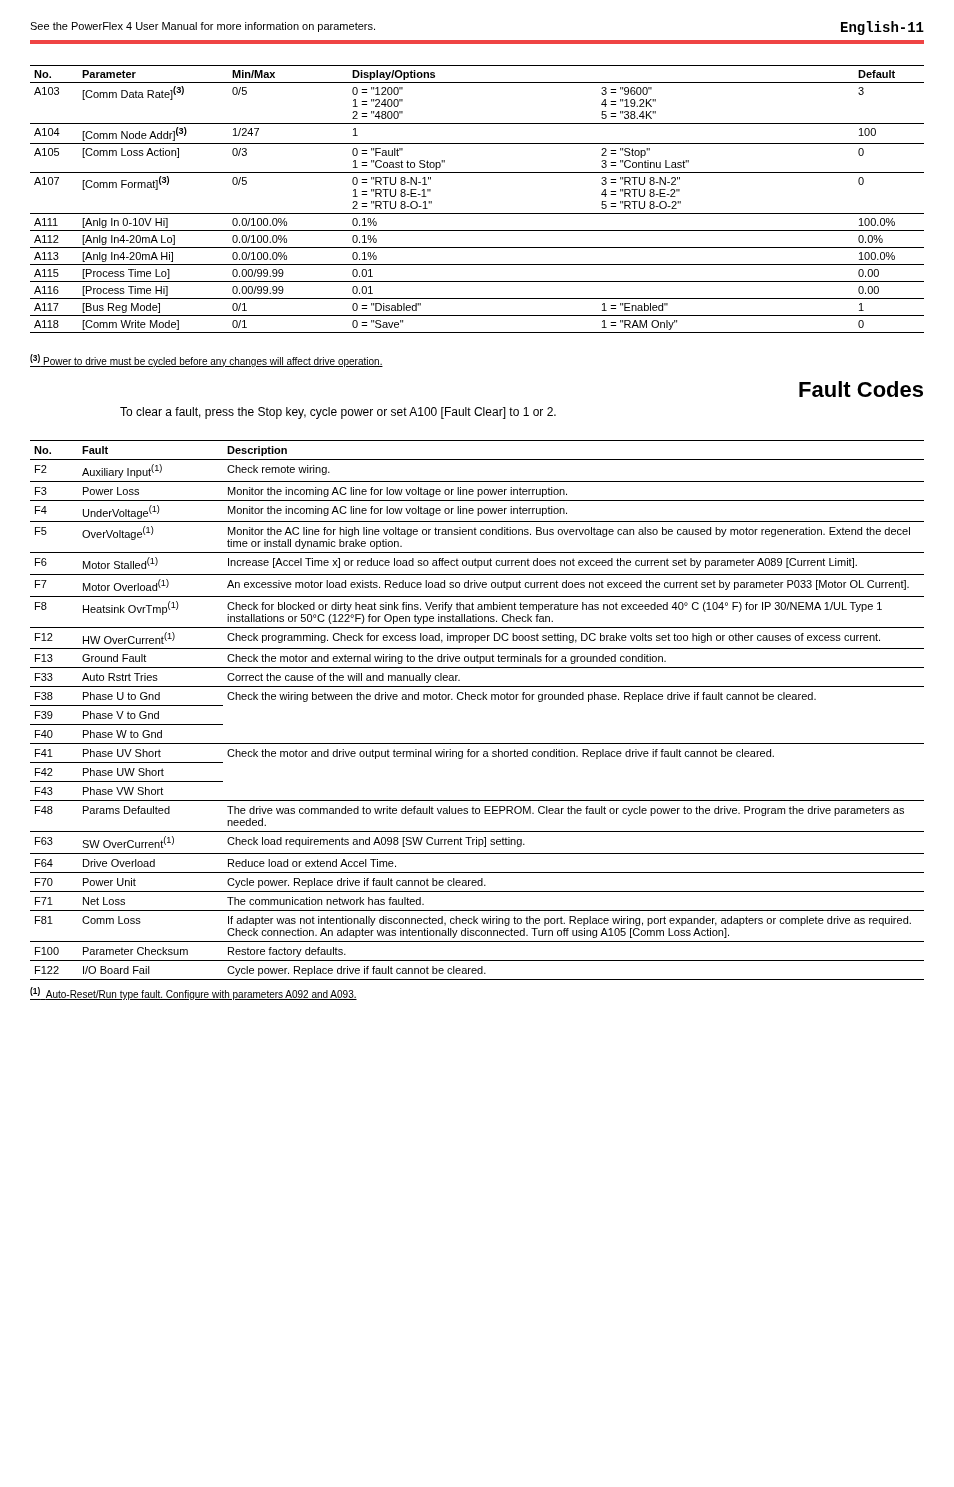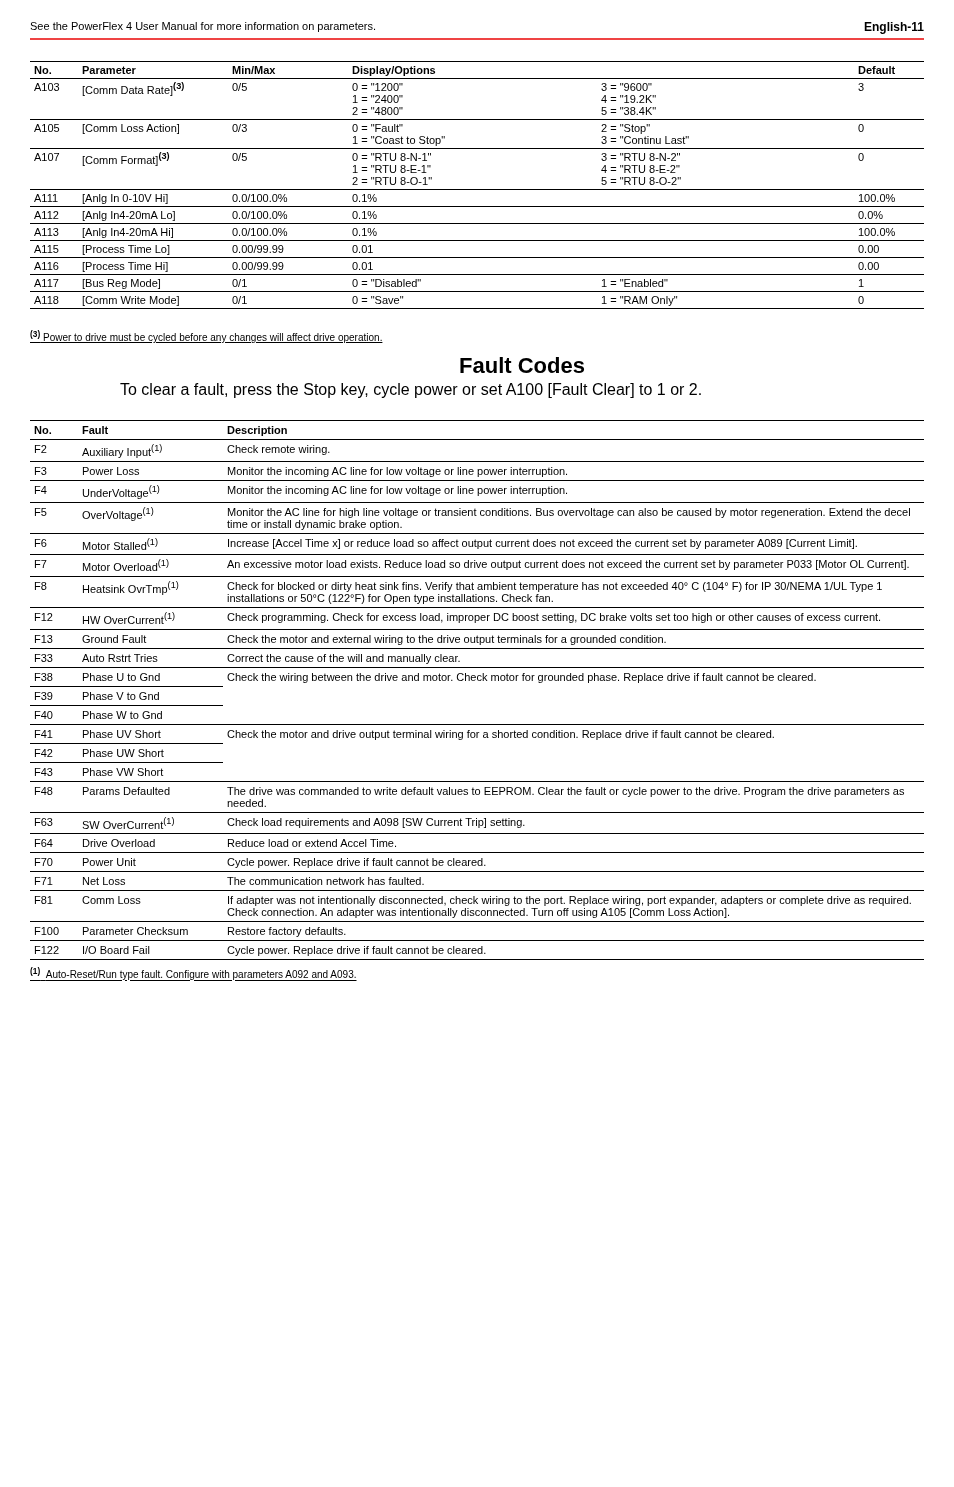--- a/index.html
+++ b/index.html
@@ -1,28 +1,28 @@
 <!DOCTYPE html>
 <html><head>
 <meta charset="utf-8">
 <style>
   * { margin: 0; padding: 0; box-sizing: border-box; }
   body { font-family: Arial, Helvetica, sans-serif; font-size: 11px; background: #fff; color: #000; width: 954px; padding: 20px 30px; }
-  .header-row { display: flex; justify-content: space-between; border-bottom: 2px solid #ef4444; padding-bottom: 4px; margin-bottom: 8px; }
-  .header-right { font-size: 12px; font-weight: bold; }
+  .header-row { display: flex; justify-content: space-between; border-bottom: 4px solid #ef4444; padding-bottom: 4px; margin-bottom: 8px; }
+  .header-right { font-size: 14px; font-weight: bold; font-family: Liberation Mono, monospace; }
   table { border-collapse: collapse; width: 100%; margin-top: 21px; }
   .param-table th, .param-table td { border-top: 1px solid #000; border-bottom: 1px solid #000; padding: 2px 4px; text-align: left; vertical-align: top; font-size: 11px; }
   .param-table th { font-weight: bold; }
   .param-table td.opts { padding: 2px 4px; }
   .opts-grid { display: flex; }
   .opts-col { flex: 1; }
   .footnote { font-size: 10px; margin: 20px 0 10px 0; text-decoration: underline; }
   .footnote sup { font-weight: bold; }
-  .section-title { font-size: 22px; font-weight: bold; text-align: center; padding-left: 90px; margin: 4px 0 2px 0; }
-  .section-sub { font-size: 16px; padding-left: 90px; margin-bottom: 4px; }
+  .section-title { font-size: 22px; font-weight: bold; text-align: right; padding-left: 90px; margin: 4px 0 2px 0; }
+  .section-sub { font-size: 12px; padding-left: 90px; margin-bottom: 4px; }
   .fault-table th, .fault-table td { border-top: 1px solid #000; border-bottom: 1px solid #000; padding: 3px 4px; text-align: left; vertical-align: top; font-size: 11px; }
   .fault-table th { font-weight: bold; }
 </style>
 </head>
 <body>
 
 <div class="header-row">
   <span>See the PowerFlex 4 User Manual for more information on parameters.</span>
   <span class="header-right">English-11</span>
 </div>
@@ -51,20 +51,31 @@
         <td>0/5</td>
         <td class="opts">
           <div class="opts-grid">
             <div class="opts-col">0 = "1200"<br>1 = "2400"<br>2 = "4800"</div>
             <div class="opts-col">3 = "9600"<br>4 = "19.2K"<br>5 = "38.4K"</div>
           </div>
         </td>
         <td>3</td>
       </tr>
       <tr>
+        <td>A104</td>
+        <td>[Comm Node Addr]<sup><b>(3)</b></sup></td>
+        <td>1/247</td>
+        <td class="opts">
+          <div class="opts-grid">
+            <div class="opts-col">1</div>
+          </div>
+        </td>
+        <td>100</td>
+      </tr>
+      <tr>
         <td>A105</td>
         <td>[Comm Loss Action]</td>
         <td>0/3</td>
         <td class="opts">
           <div class="opts-grid">
             <div class="opts-col">0 = "Fault"<br>1 = "Coast to Stop"</div>
             <div class="opts-col">2 = "Stop"<br>3 = "Continu Last"</div>
           </div>
         </td>
         <td>0</td>

